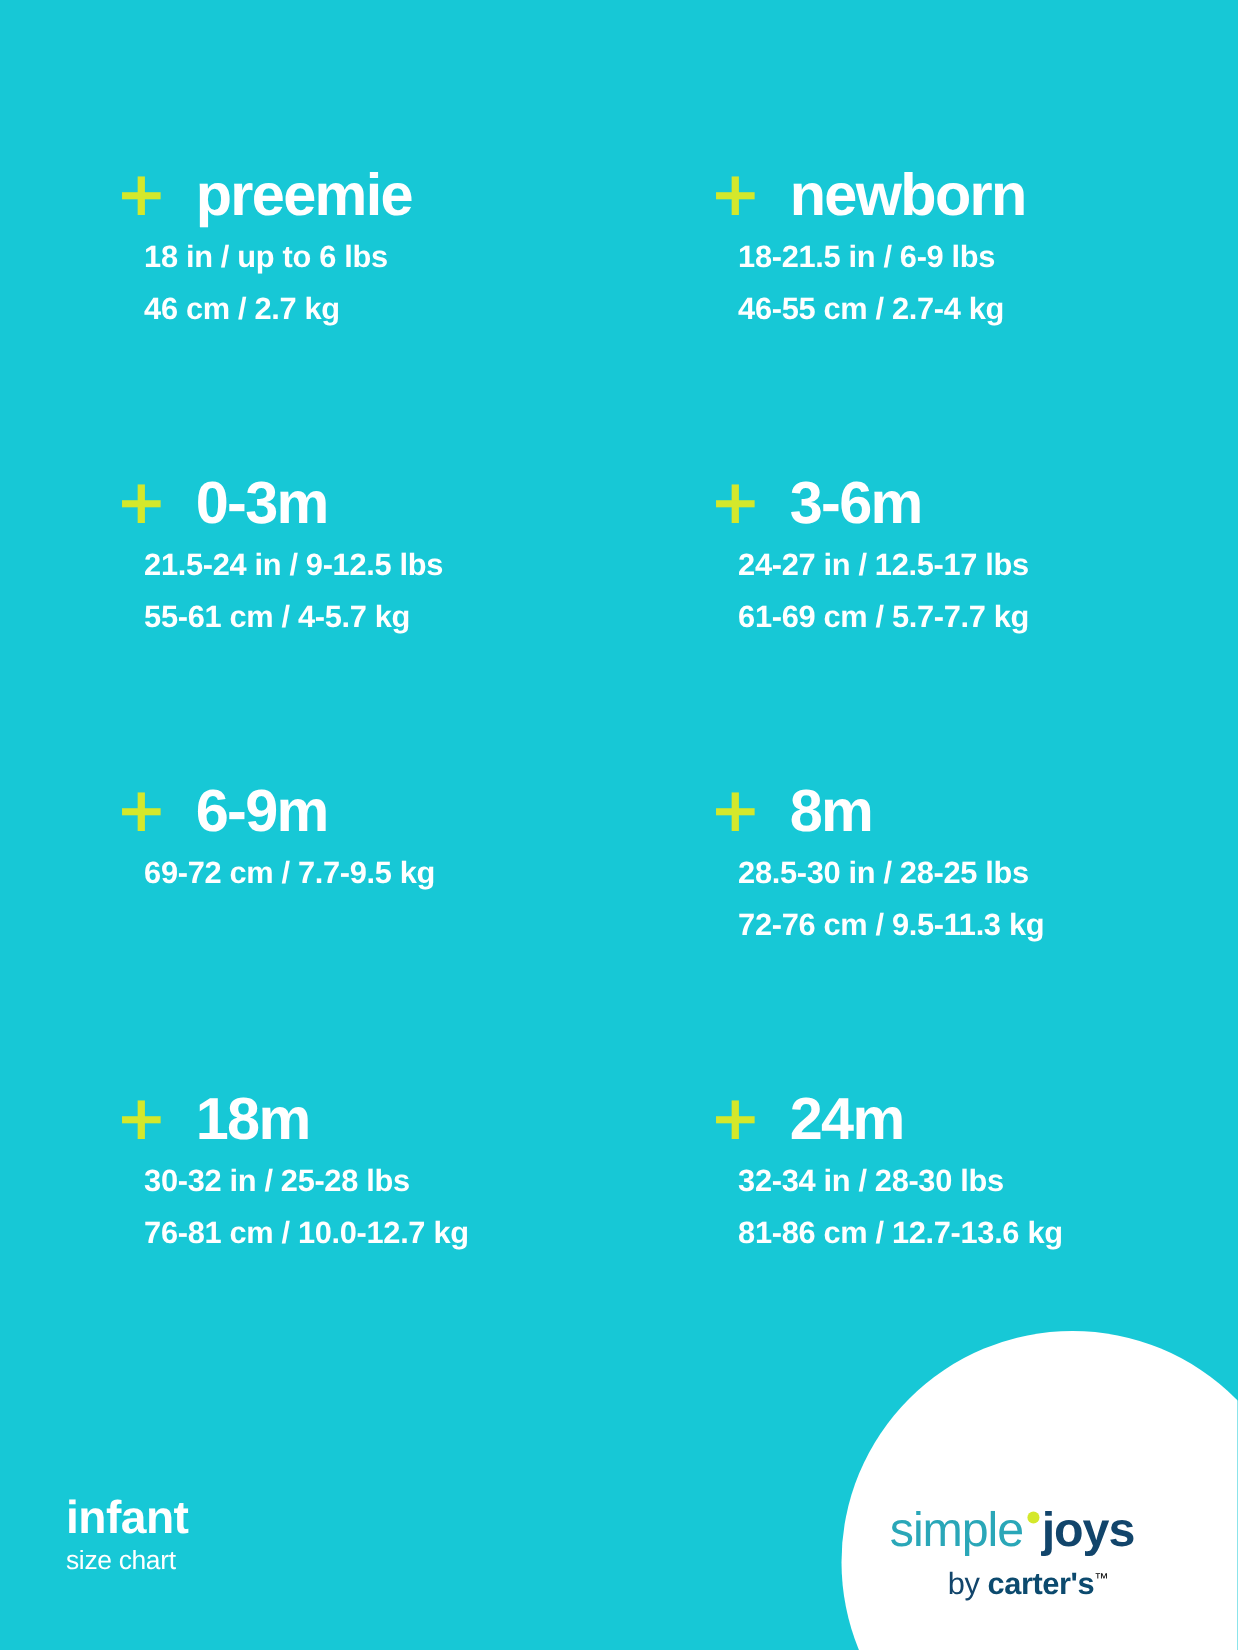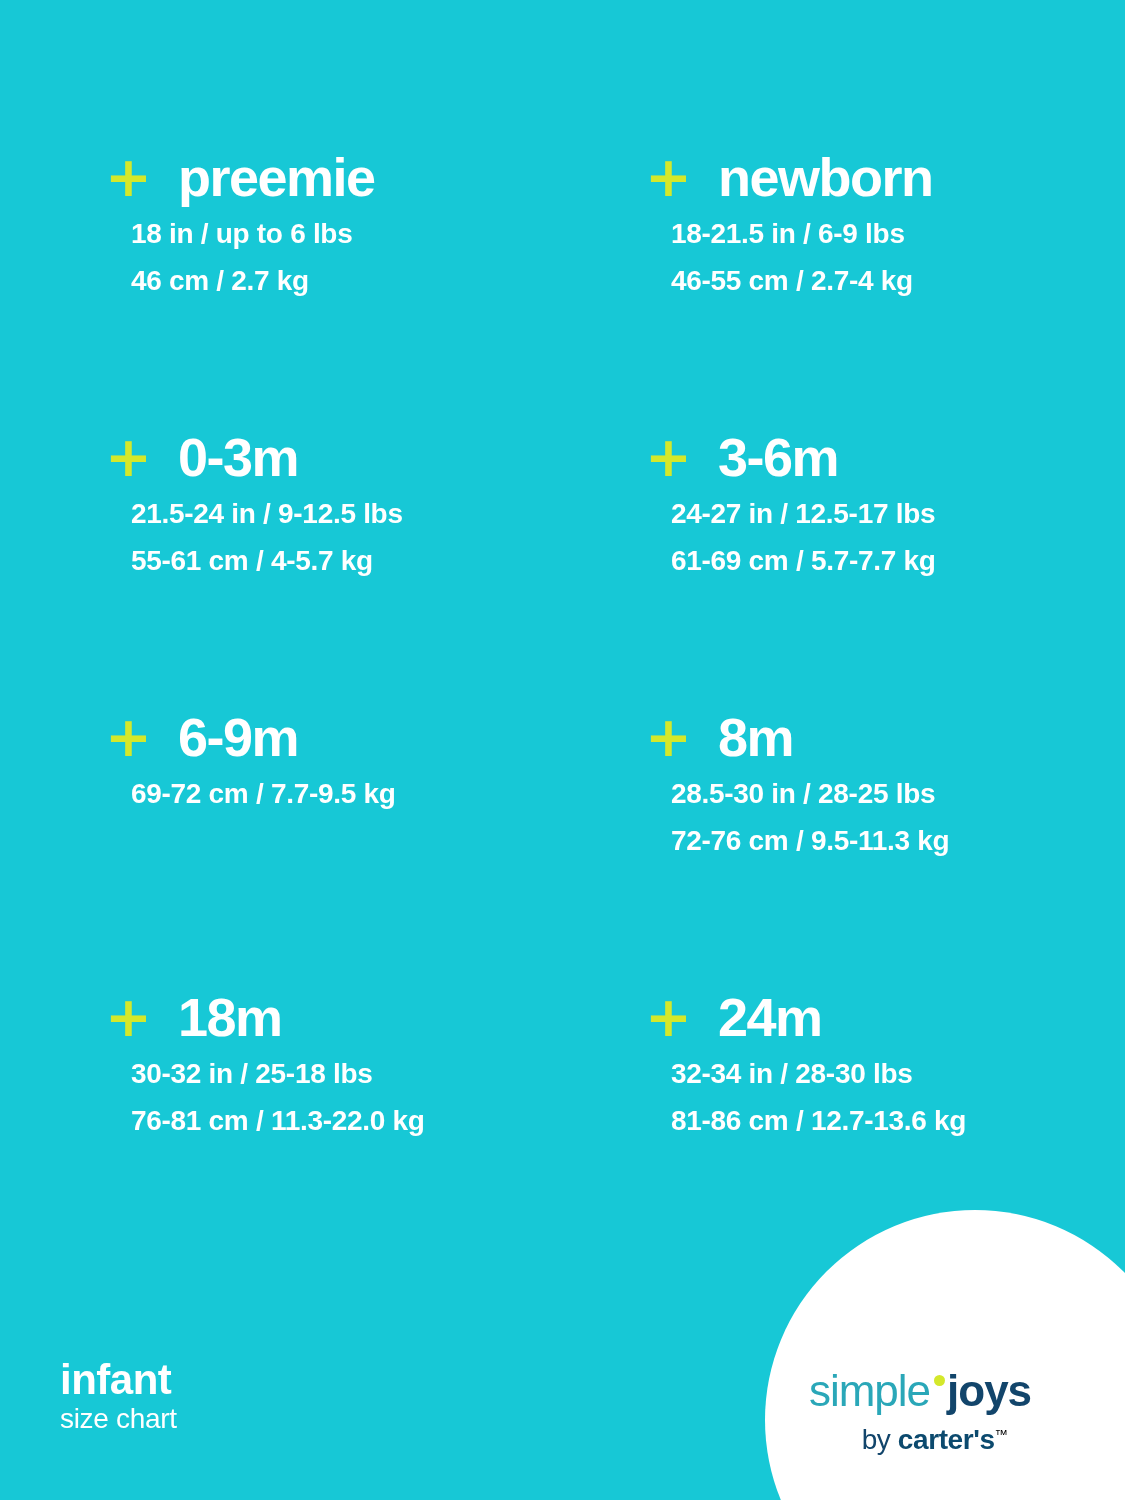--- a/index.html
+++ b/index.html
@@ -79,21 +79,21 @@
   }
   .caption .line1 {
     color: #ffffff;
     font-size: 42px;
     font-weight: bold;
     line-height: 40px;
     letter-spacing: -0.5px;
   }
   .caption .line2 {
     color: #ffffff;
-    font-size: 28px;
+    font-size: 24px;
     font-weight: normal;
     line-height: 38px;
     letter-spacing: -0.3px;
   }
 
   
   .logo-circle {
     position: absolute;
     right: -60px;
     bottom: -130px;
@@ -211,22 +211,22 @@
       </div>
       <div class="measure">28.5-30 in / 28-25 lbs</div>
       <div class="measure">72-76 cm / 9.5-11.3 kg</div>
     </div>
 
     <div class="cell col1">
       <div class="size-head">
         <span class="plus">+</span>
         <span class="size-label">18m</span>
       </div>
-      <div class="measure">30-32 in / 25-18 lbs</div>
-      <div class="measure">76-81 cm / 11.3-22.0 kg</div>
+      <div class="measure">30-32 in / 25-28 lbs</div>
+      <div class="measure">76-81 cm / 10.0-12.7 kg</div>
     </div>
 
     <div class="cell col2">
       <div class="size-head">
         <span class="plus">+</span>
         <span class="size-label">24m</span>
       </div>
       <div class="measure">32-34 in / 28-30 lbs</div>
       <div class="measure">81-86 cm / 12.7-13.6 kg</div>
     </div>

